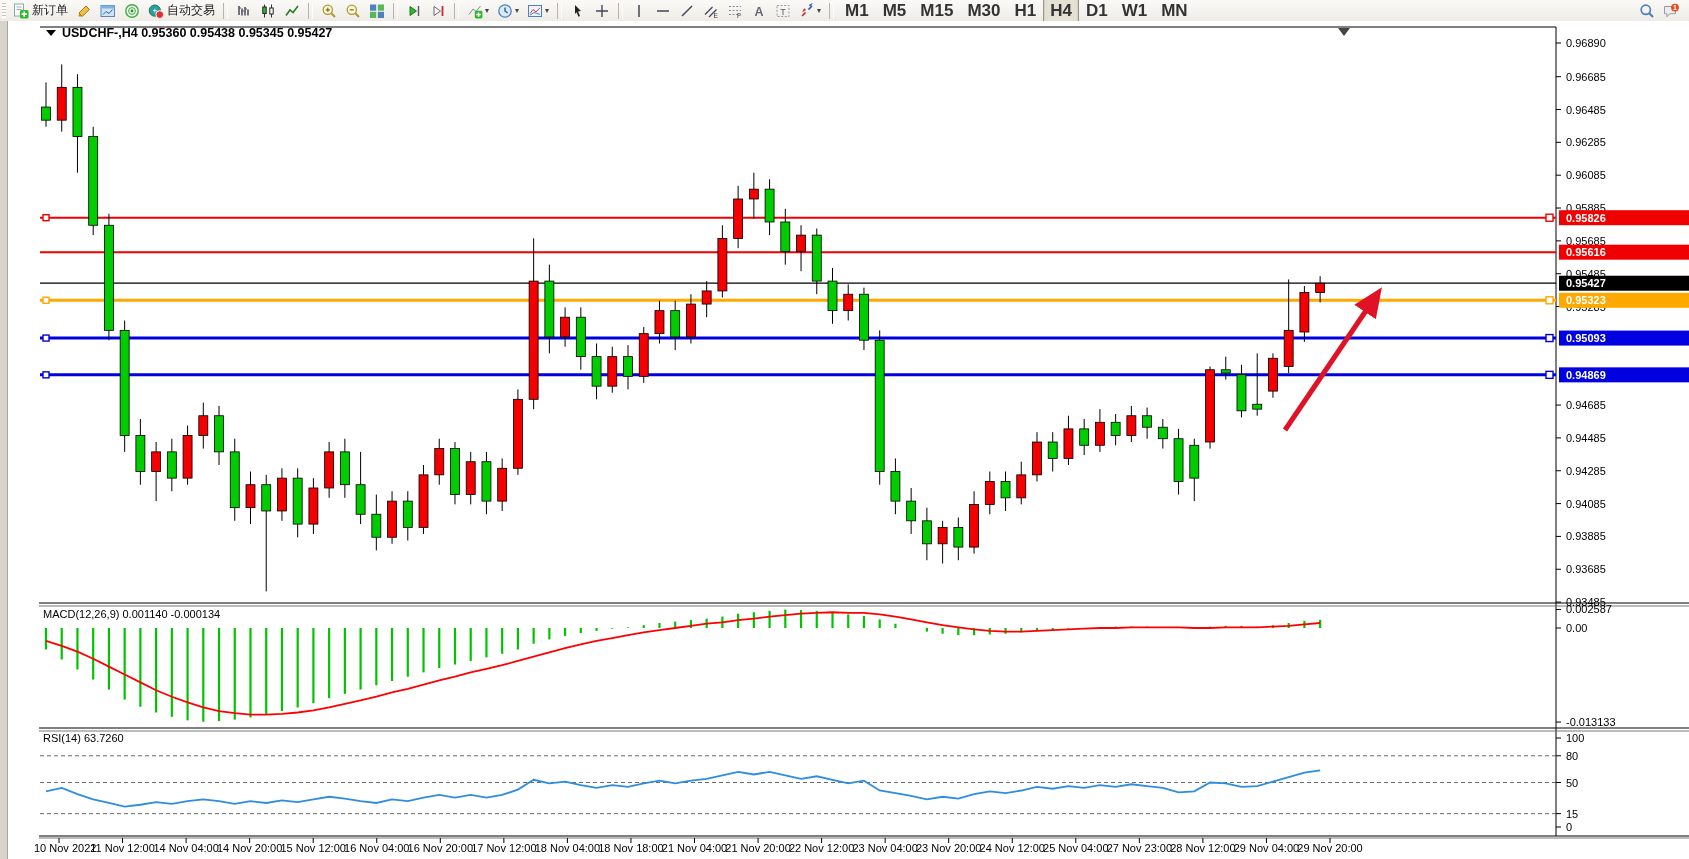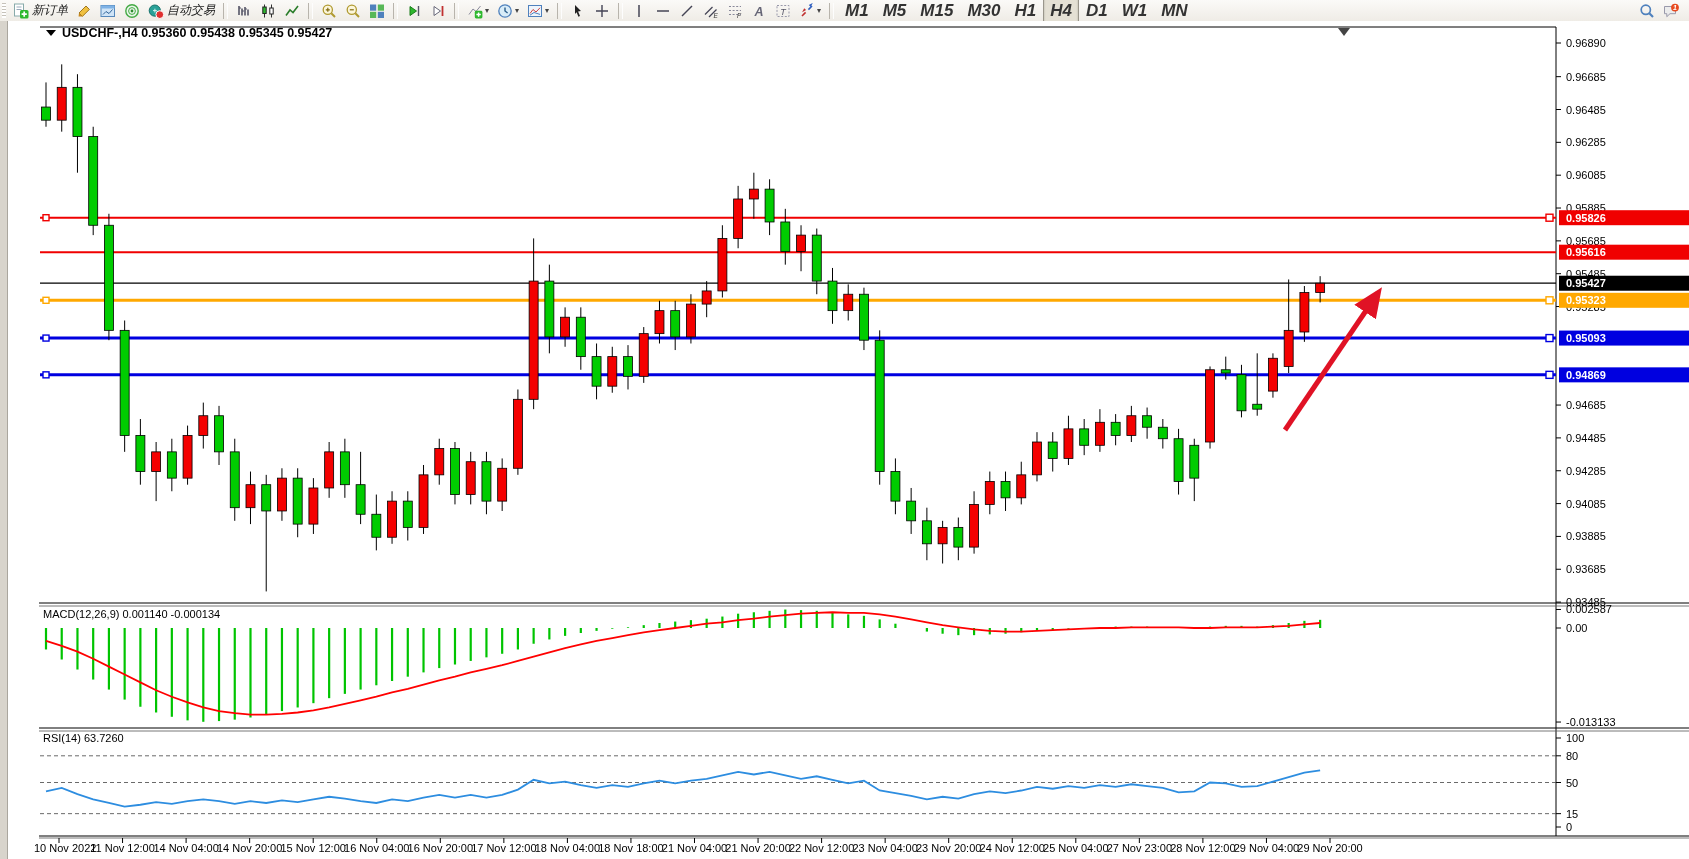--- a/index.html
+++ b/index.html
@@ -5,21 +5,21 @@
   html,body{margin:0;padding:0;background:#fff;}
   #app{position:relative;width:1689px;height:859px;background:#fff;overflow:hidden;
        font-family:"Liberation Sans","DejaVu Sans",sans-serif;}
   
   #toolbar{position:absolute;left:0;top:0;width:1689px;height:21px;
     background:linear-gradient(#fbfaf8,#efece6);border-bottom:1px solid #a8a49c;
     display:flex;align-items:center;white-space:nowrap;}
   .tb-handle{width:4px;height:15px;margin:0 3px 0 2px;
     background:repeating-linear-gradient(#c6c2ba 0 1px,#fff 1px 3px);}
   .tbtn{display:inline-flex;align-items:center;height:19px;padding:0 3px;border:1px solid transparent;
-    border-radius:2px;cursor:default;font-style:italic;}
+    border-radius:2px;cursor:default;}
   .tbtn.active{background:#e4e0d4;border:1px solid #9a968c;box-shadow:inset 0 1px 2px rgba(0,0,0,.25);text-align:right;}
   .tbtn svg{display:block;}
   .tb-label{font-size:12px;color:#1a1a1a;margin-left:3px;}
   .caret{font-size:8px;color:#444;margin-left:2px;}
   .sep{width:3px;height:16px;margin:0 4px;border-left:1px solid #b8b4ac;border-right:1px solid #fdfdfd;}
   .tf-btn{font-size:17px;font-weight:bold;color:#333;padding:10px 6px;height:15px;line-height:15px;}
   #tb-right{margin-left:auto;display:flex;align-items:center;margin-right:6px;}
   
   #chart-wrap{position:absolute;left:0;top:21px;width:1689px;height:838px;background:#fff;padding-left:32px;}
   #left-strip{position:absolute;left:0;top:0;width:7px;height:838px;

